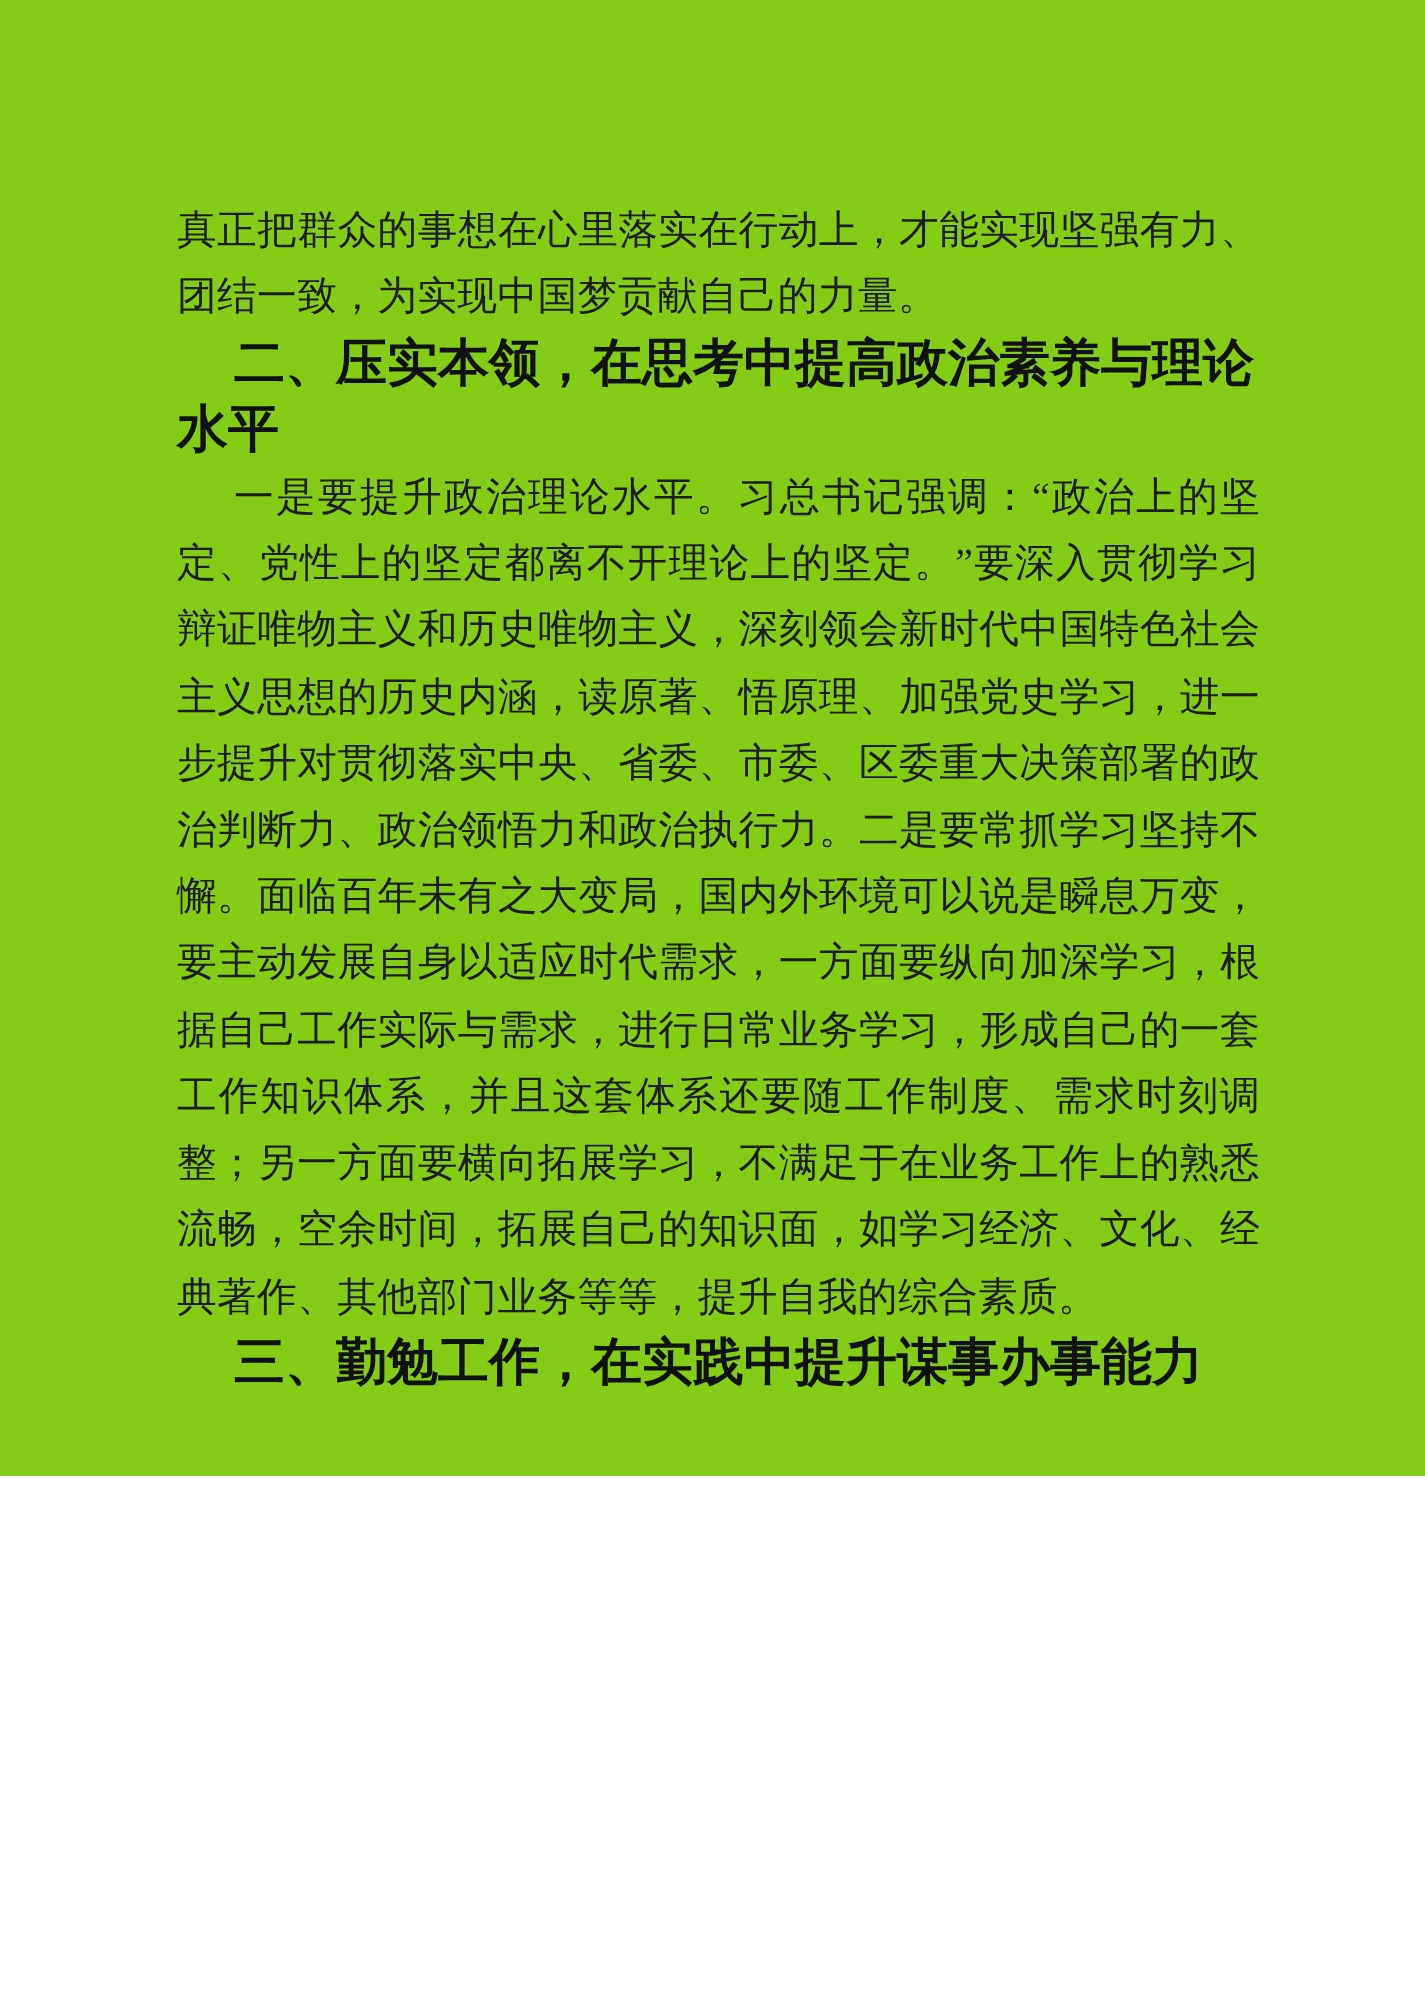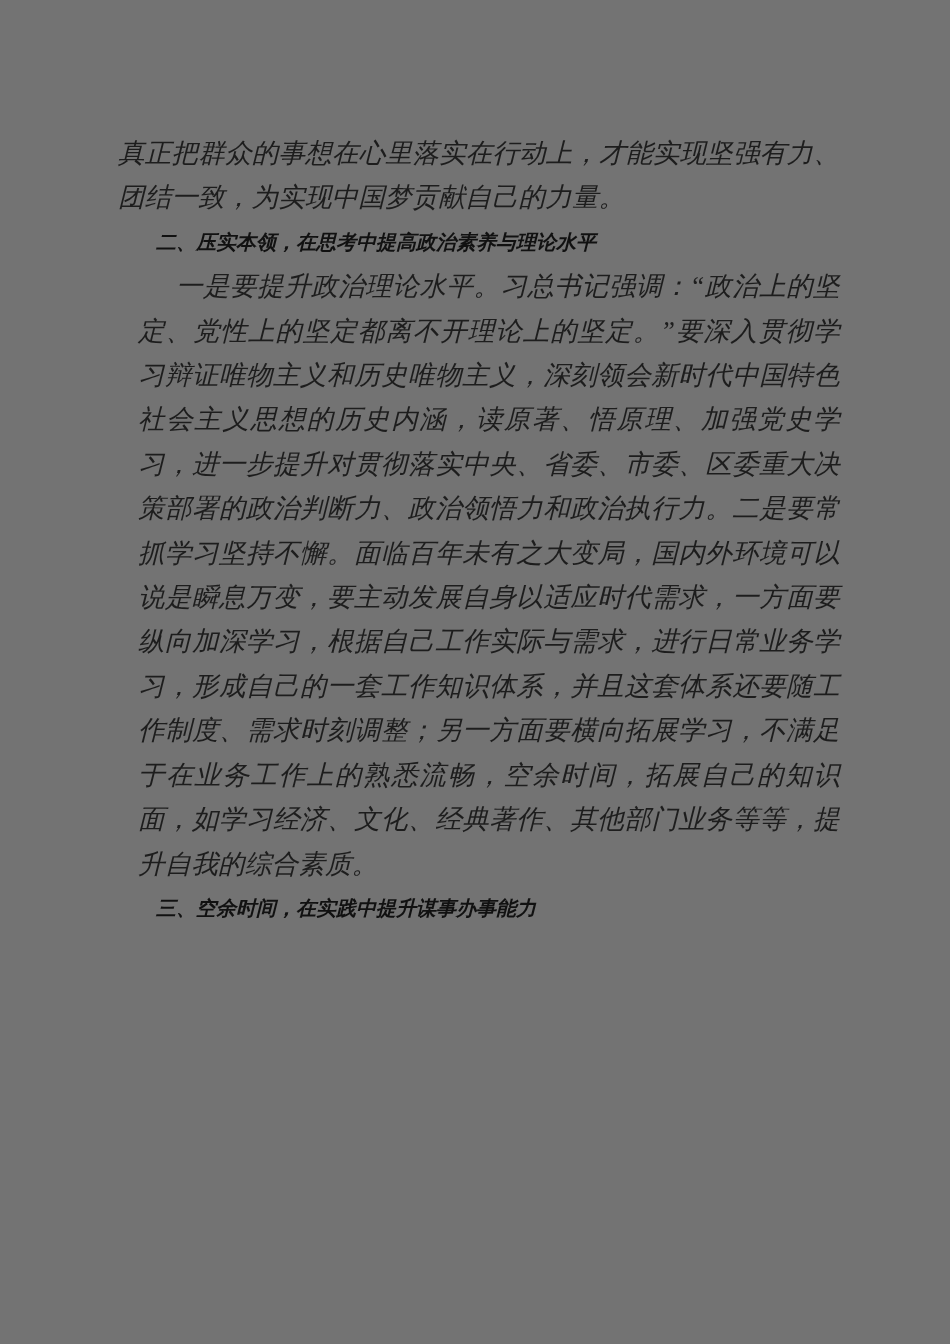--- a/index.html
+++ b/index.html
@@ -3,58 +3,56 @@
 <meta charset="utf-8">
 <style>
   html, body {
     margin: 0;
     padding: 0;
     background: #ffffff;
   }
   .page {
     position: relative;
     width: 950px;
-    height: 1344px;
-    background: #737373;
+    height: 984px;
+    background: #84cc16;
     overflow: hidden;
-    font-style: italic;
   }
   .doc-body {
     position: absolute;
     left: 118px;
     top: 131px;
     width: 722px;
   }
   .para {
     margin: 0;
     font-family: "Liberation Serif", "DejaVu Serif", serif;
     font-size: 26.5px;
     line-height: 44.4px;
     letter-spacing: 0.2px;
     text-align: justify;
     color: #1d1d1d;
   }
   .para.indent {
     text-indent: 38px;
-    margin-left: 20px;
   }
   .heading {
     margin: 0;
     font-family: "Liberation Sans", "DejaVu Sans", sans-serif;
     font-weight: 700;
-    font-size: 20px;
+    font-size: 34px;
     line-height: 44.4px;
     text-indent: 38px;
     text-align: left;
     color: #111111;
   }
 </style>
 </head>
 <body>
 
 <div class="page">
   <div class="doc-body">
     <p class="para">真正把群众的事想在心里落实在行动上，才能实现坚强有力、团结一致，为实现中国梦贡献自己的力量。</p>
     <p class="heading">二、压实本领，在思考中提高政治素养与理论水平</p>
     <p class="para indent">一是要提升政治理论水平。习总书记强调：“政治上的坚定、党性上的坚定都离不开理论上的坚定。”要深入贯彻学习辩证唯物主义和历史唯物主义，深刻领会新时代中国特色社会主义思想的历史内涵，读原著、悟原理、加强党史学习，进一步提升对贯彻落实中央、省委、市委、区委重大决策部署的政治判断力、政治领悟力和政治执行力。二是要常抓学习坚持不懈。面临百年未有之大变局，国内外环境可以说是瞬息万变，要主动发展自身以适应时代需求，一方面要纵向加深学习，根据自己工作实际与需求，进行日常业务学习，形成自己的一套工作知识体系，并且这套体系还要随工作制度、需求时刻调整；另一方面要横向拓展学习，不满足于在业务工作上的熟悉流畅，空余时间，拓展自己的知识面，如学习经济、文化、经典著作、其他部门业务等等，提升自我的综合素质。</p>
-    <p class="heading">三、空余时间，在实践中提升谋事办事能力</p>
+    <p class="heading">三、勤勉工作，在实践中提升谋事办事能力</p>
   </div>
 </div>
 
 </body></html>

